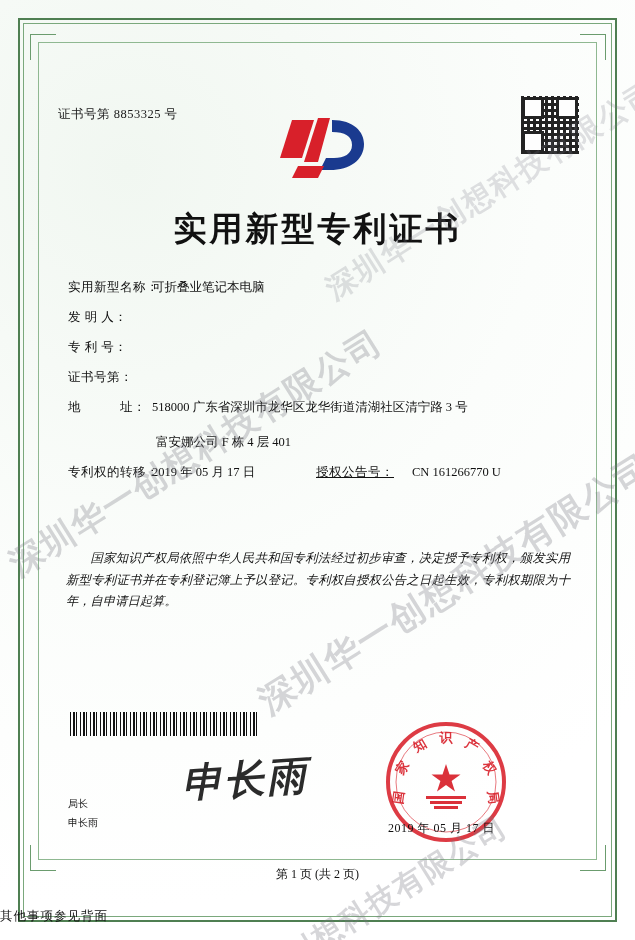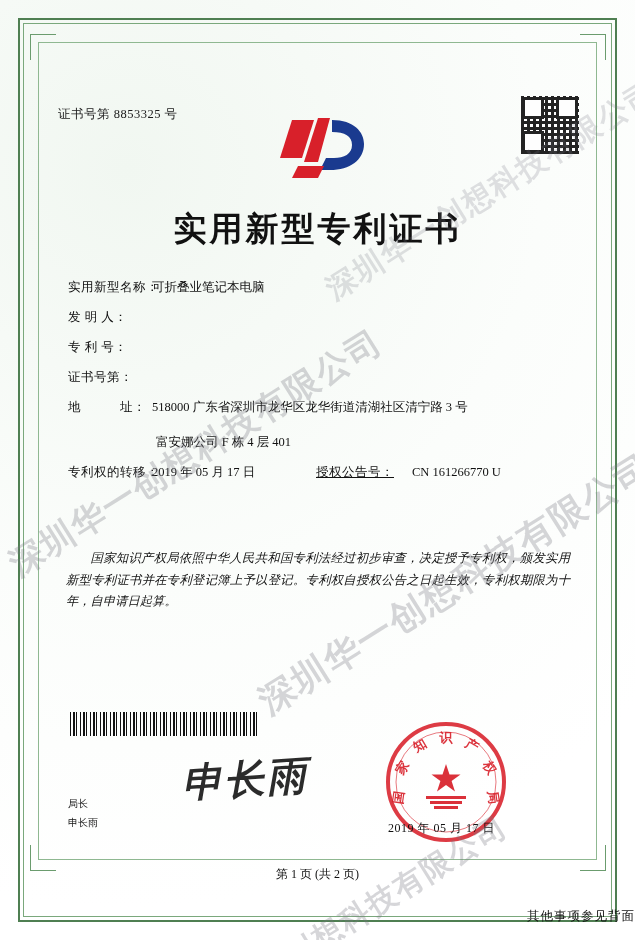--- a/index.html
+++ b/index.html
@@ -245,21 +245,21 @@
     left: 0; right: 0;
     top: 866px;
     text-align: center;
     font-size: 12px;
     color: #111;
   }
   .footnote {
     position: absolute;
     left: 0; right: 0;
     top: 908px;
-    text-align: right;
+    text-align: left;
     font-size: 12.5px;
     color: #111;
     letter-spacing: 1px;
   }
 
   
   .wm {
     position: absolute;
     font-size: 34px;
     font-weight: bold;

